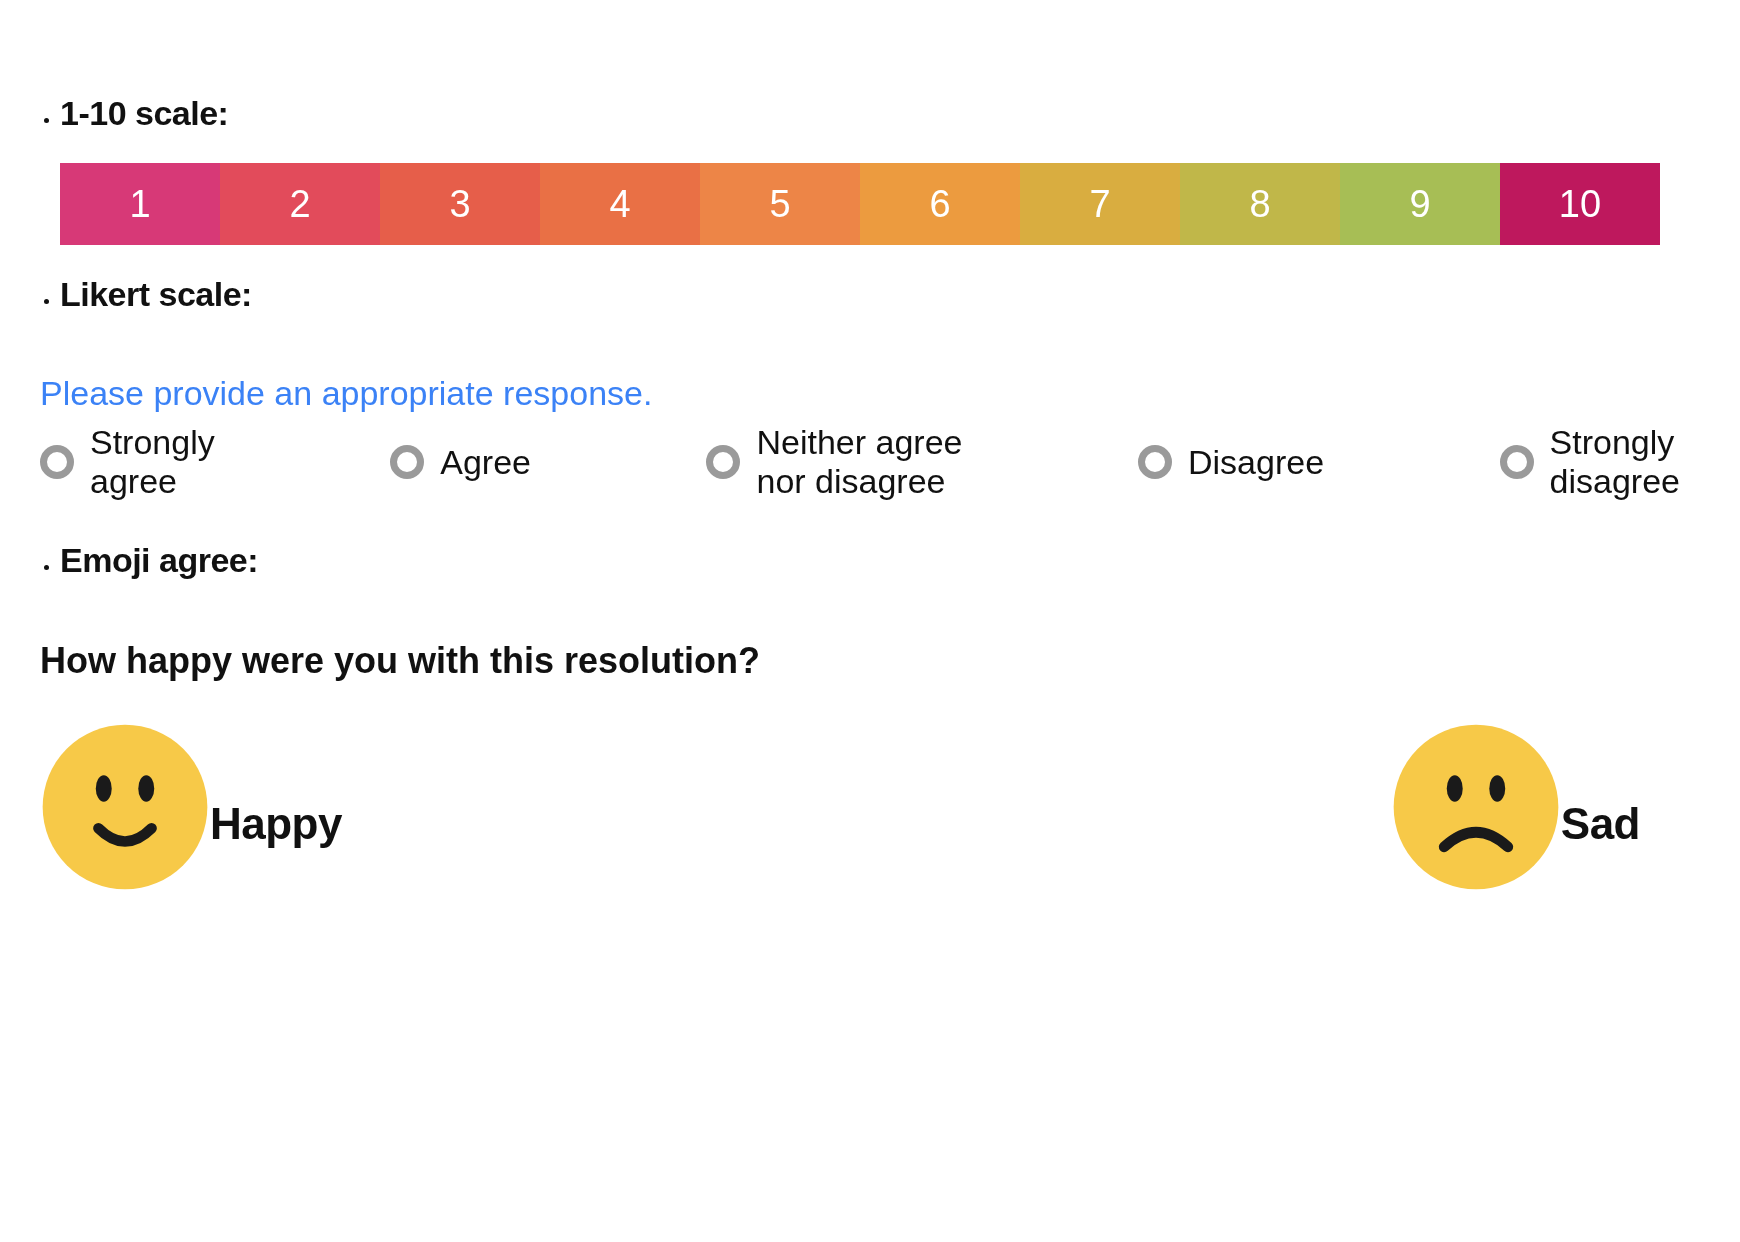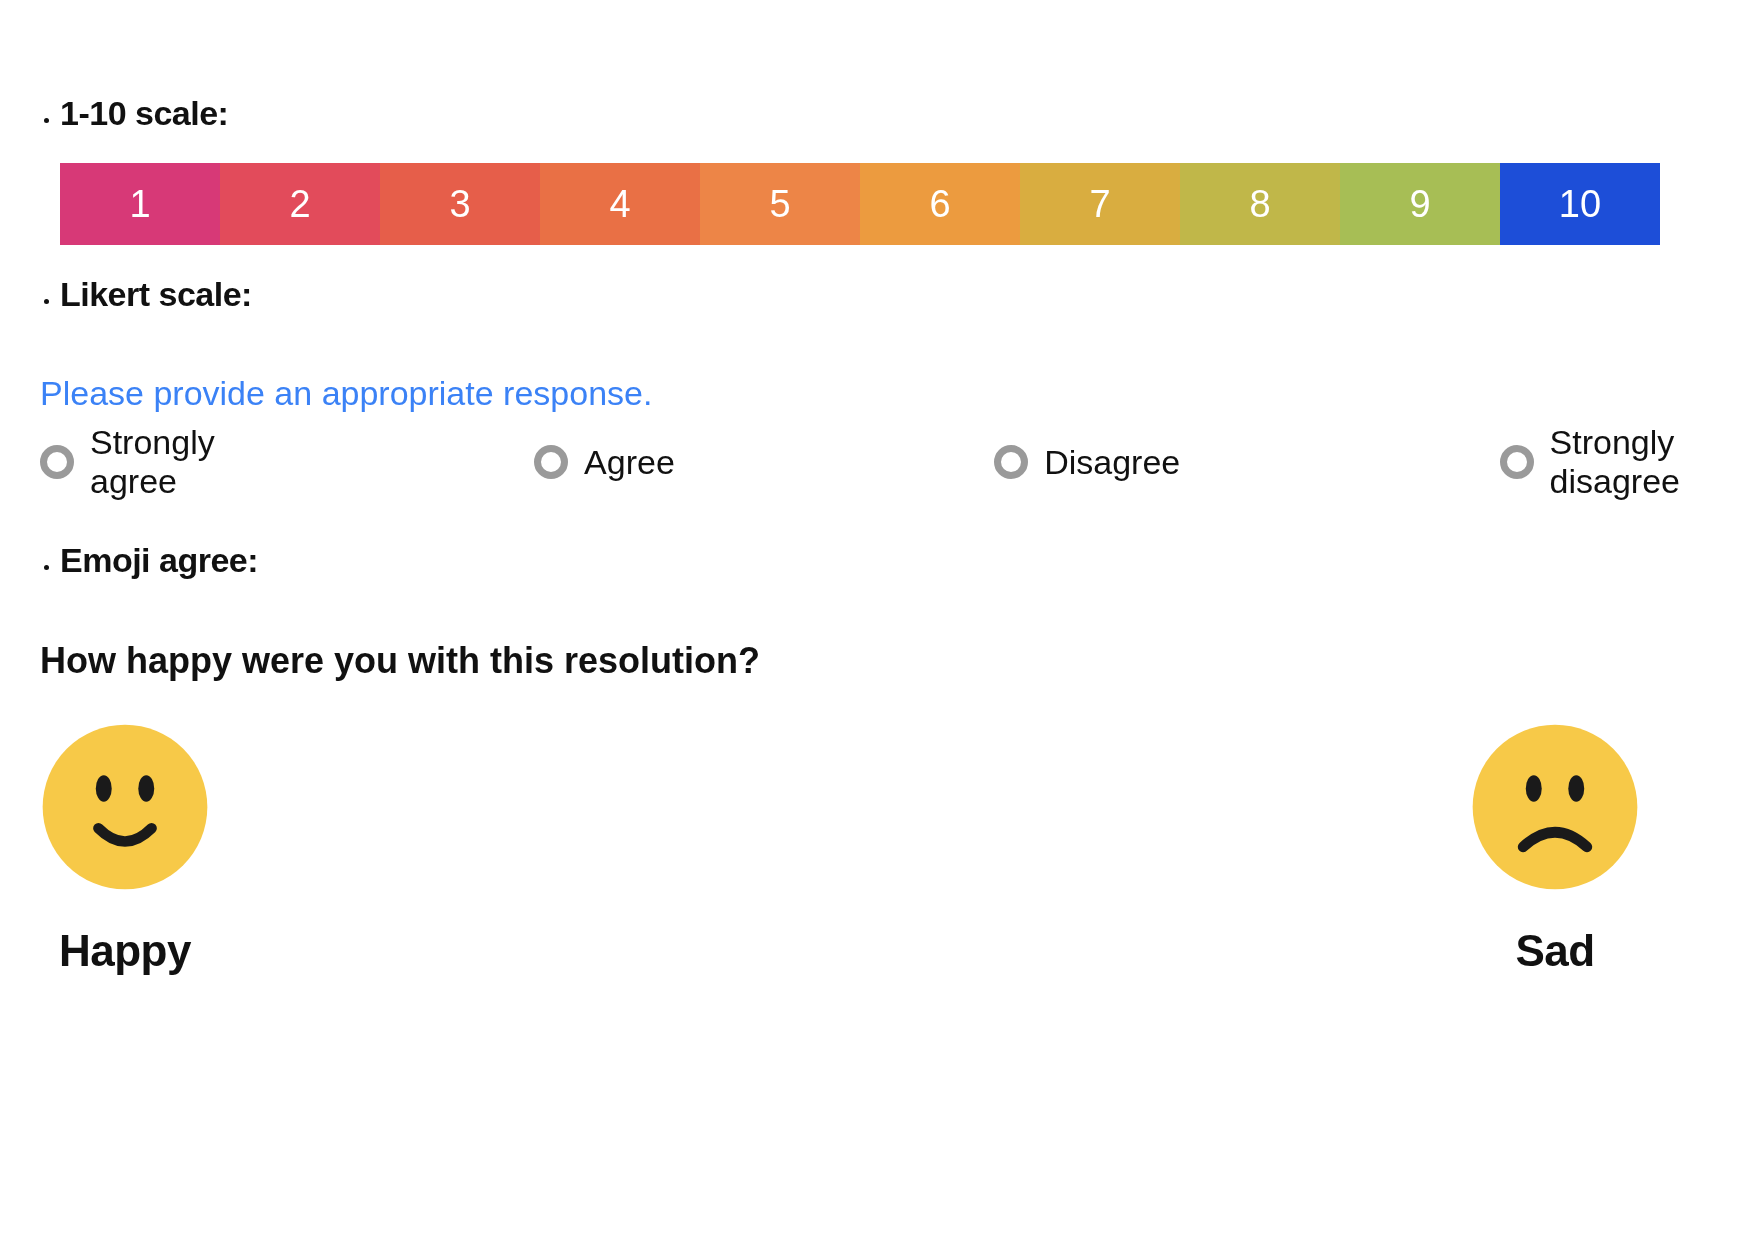--- a/index.html
+++ b/index.html
@@ -92,21 +92,20 @@
     font-weight: 800;
     margin: 60px 0 40px 0;
   }
   .emoji-row {
     display: flex;
     justify-content: space-between;
     width: 1600px;
   }
   .emoji-opt {
     display: flex;
-    flex-direction: column;
     align-items: center;
     cursor: pointer;
   }
   .emoji-label {
     margin-top: 30px;
     font-size: 44px;
     font-weight: 700;
     letter-spacing: -0.5px;
   }
 </style>
@@ -140,39 +139,43 @@
             </div>
             <div class="scale-cell" style="background: rgb(217, 173, 64);">
               <span>7</span>
             </div>
             <div class="scale-cell" style="background: rgb(192, 183, 73);">
               <span>8</span>
             </div>
             <div class="scale-cell" style="background: rgb(167, 190, 85);">
               <span>9</span>
             </div>
-            <div class="scale-cell" style="background: #1d4ed8;">
+            <div class="scale-cell" style="background: #be185d;">
               <span>10</span>
             </div>
           </div>
       </div>
     </li>
 
     <li>
       <span class="bullet-label">Likert scale:</span>
       <div>
         <div class="likert-lead" style="margin-left:-20px;">Please provide an appropriate response.</div>
         <div class="likert-row" id="likert-row" style="margin-left:-20px; width:1640px; justify-content:space-between;">
             <div class="likert-opt">
               <div class="radio-ring"></div>
               <div class="likert-text">Strongly<br>agree</div>
             </div>
             <div class="likert-opt">
               <div class="radio-ring"></div>
               <div class="likert-text">Agree</div>
+            </div>
+            <div class="likert-opt">
+              <div class="radio-ring"></div>
+              <div class="likert-text">Neither agree<br>nor disagree</div>
             </div>
             <div class="likert-opt">
               <div class="radio-ring"></div>
               <div class="likert-text">Disagree</div>
             </div>
             <div class="likert-opt">
               <div class="radio-ring"></div>
               <div class="likert-text">Strongly<br>disagree</div>
             </div>
           </div>

